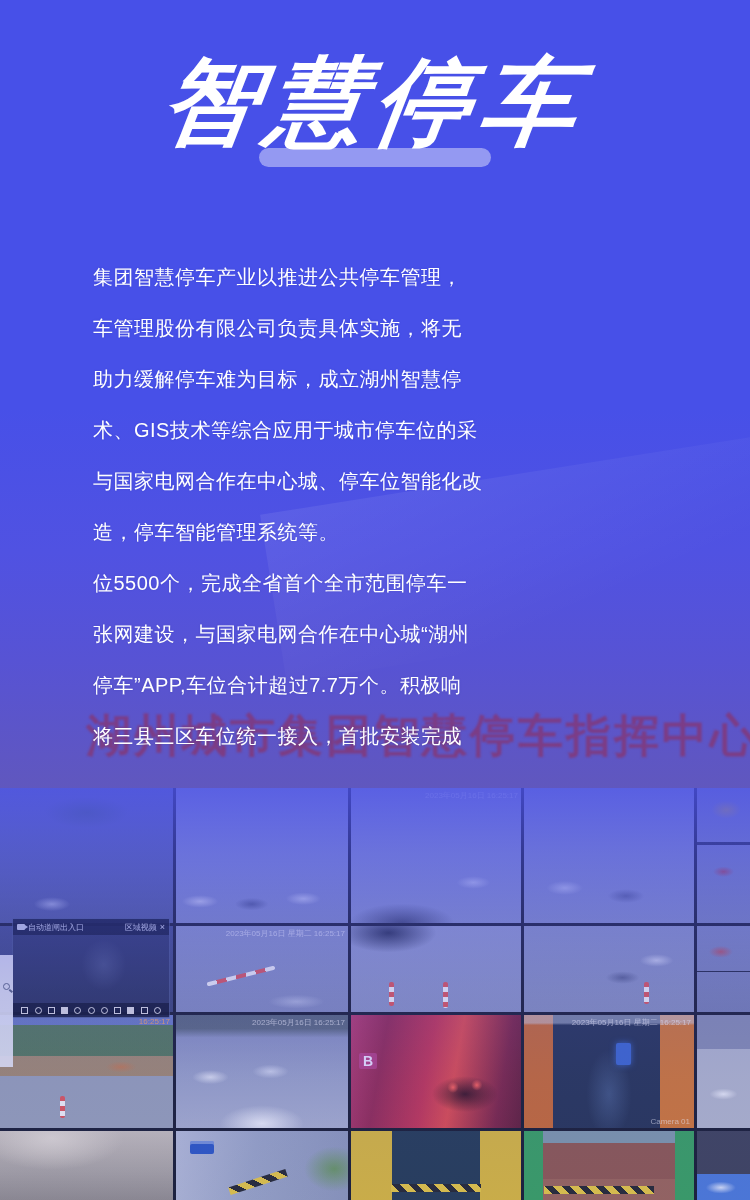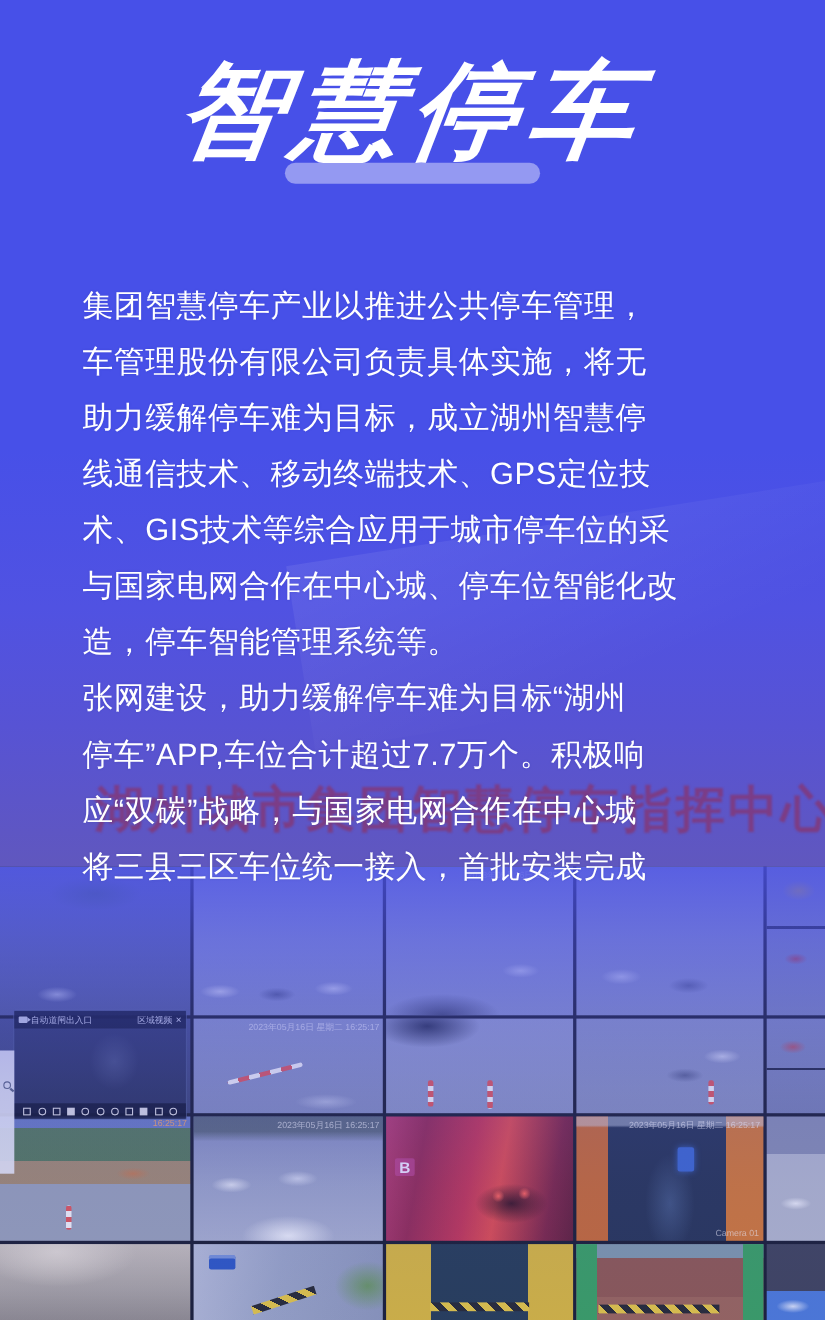--- a/index.html
+++ b/index.html
@@ -19,23 +19,24 @@
     border-radius:10px; background:rgba(255,255,255,0.42);
   }
   .hero-title {
     position:absolute; top:42px; left:0; width:750px; text-align:center;
     font-size:96px; line-height:120px; font-weight:bold; color:#ffffff;
     letter-spacing:10px; transform:skewX(-8deg); font-style:italic;
   }
   
   .article { position:absolute; left:75px; top:252px; width:630px; z-index:5; }
   .article .tline {
-    font-size:28px; line-height:51px; color:#ffffff; font-weight:500;
+    font-size:20px; line-height:51px; color:#ffffff; font-weight:500;
     letter-spacing:0.5px; white-space:nowrap;
     text-shadow:0 0 2px rgba(40,50,160,0.25);
+    margin-left:18px;
   }
   
   .haze {
     position:absolute; left:270px; top:470px; width:560px; height:170px; z-index:1;
     background:linear-gradient(165deg, rgba(255,255,255,0.08), rgba(255,255,255,0) 70%);
     transform:rotate(-9deg);
   }
   
   .sign {
     position:absolute; left:86px; top:703px; width:664px; z-index:2;
@@ -287,23 +288,22 @@
 
   <div class="hero">
     <div class="hero-pill"></div>
     <div class="hero-title">智慧停车</div>
   </div>
 
   <div class="article">
     <div class="tline">集团智慧停车产业以推进公共停车管理，</div>
     <div class="tline">车管理股份有限公司负责具体实施，将无</div>
     <div class="tline">助力缓解停车难为目标，成立湖州智慧停</div>
-    <div class="tline">线通信技术、移动终端技术、GPS定位技</div>
     <div class="tline">术、GIS技术等综合应用于城市停车位的采</div>
     <div class="tline">与国家电网合作在中心城、停车位智能化改</div>
     <div class="tline">造，停车智能管理系统等。</div>
-    <div class="tline">张网建设，助力缓解停车难为目标“湖州</div>
+    <div class="tline">位5500个，完成全省首个全市范围停车一</div>
+    <div class="tline">张网建设，与国家电网合作在中心城“湖州</div>
     <div class="tline">停车”APP,车位合计超过7.7万个。积极响</div>
-    <div class="tline">应“双碳”战略，与国家电网合作在中心城</div>
     <div class="tline">将三县三区车位统一接入，首批安装完成</div>
   </div>
 
 </div>
 
 </body></html>

